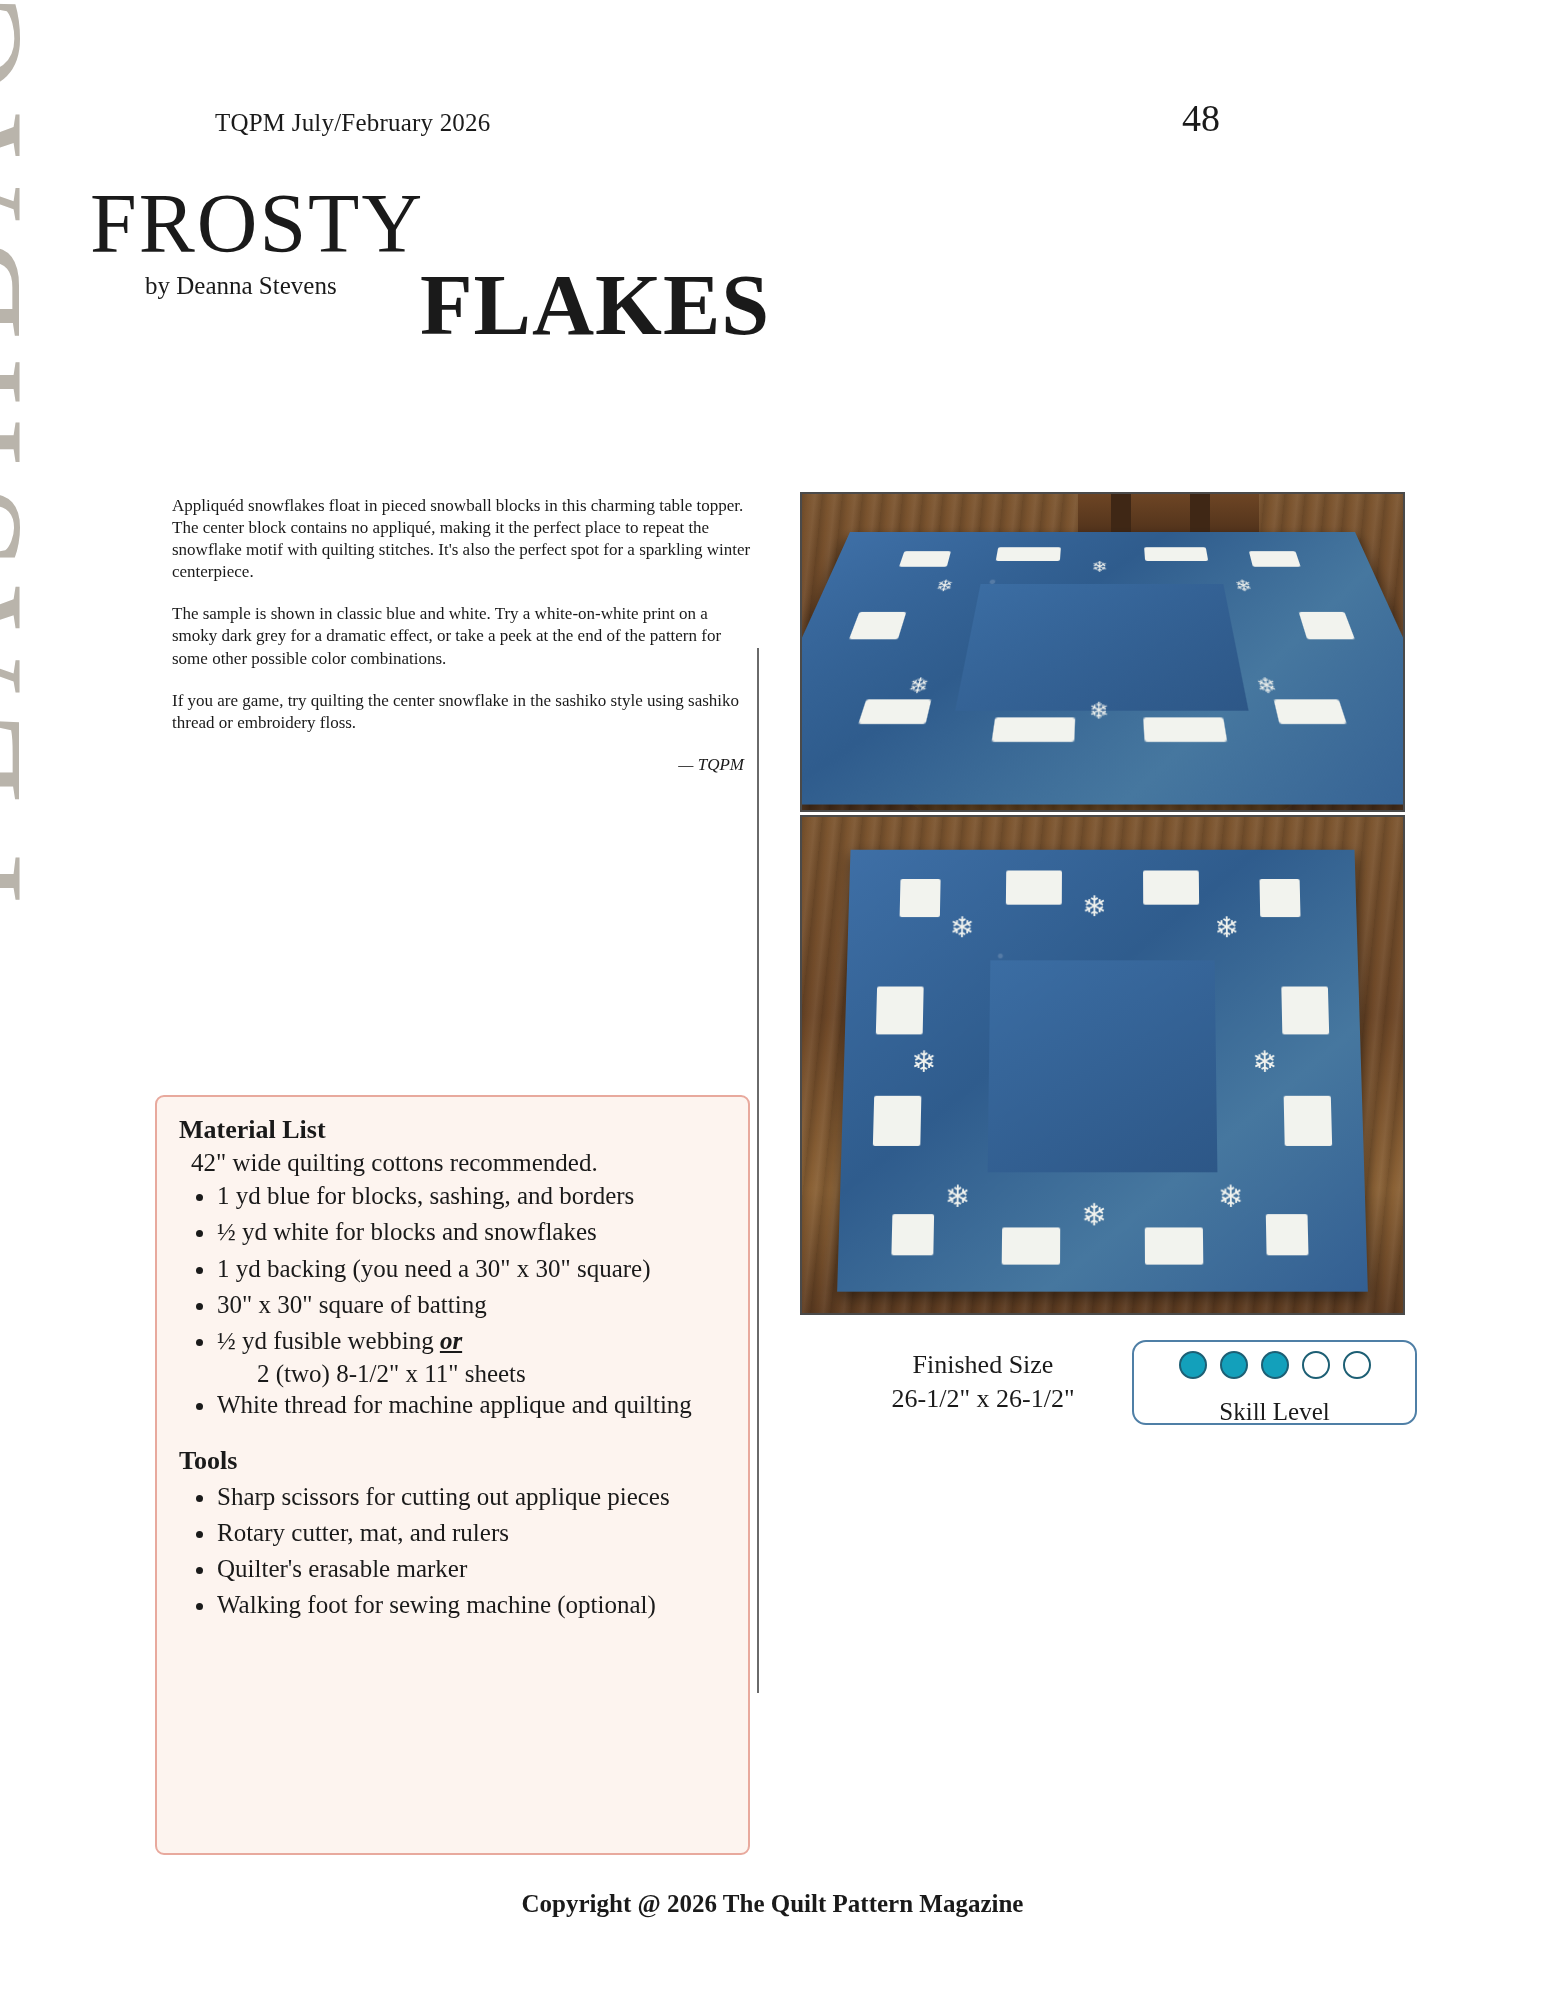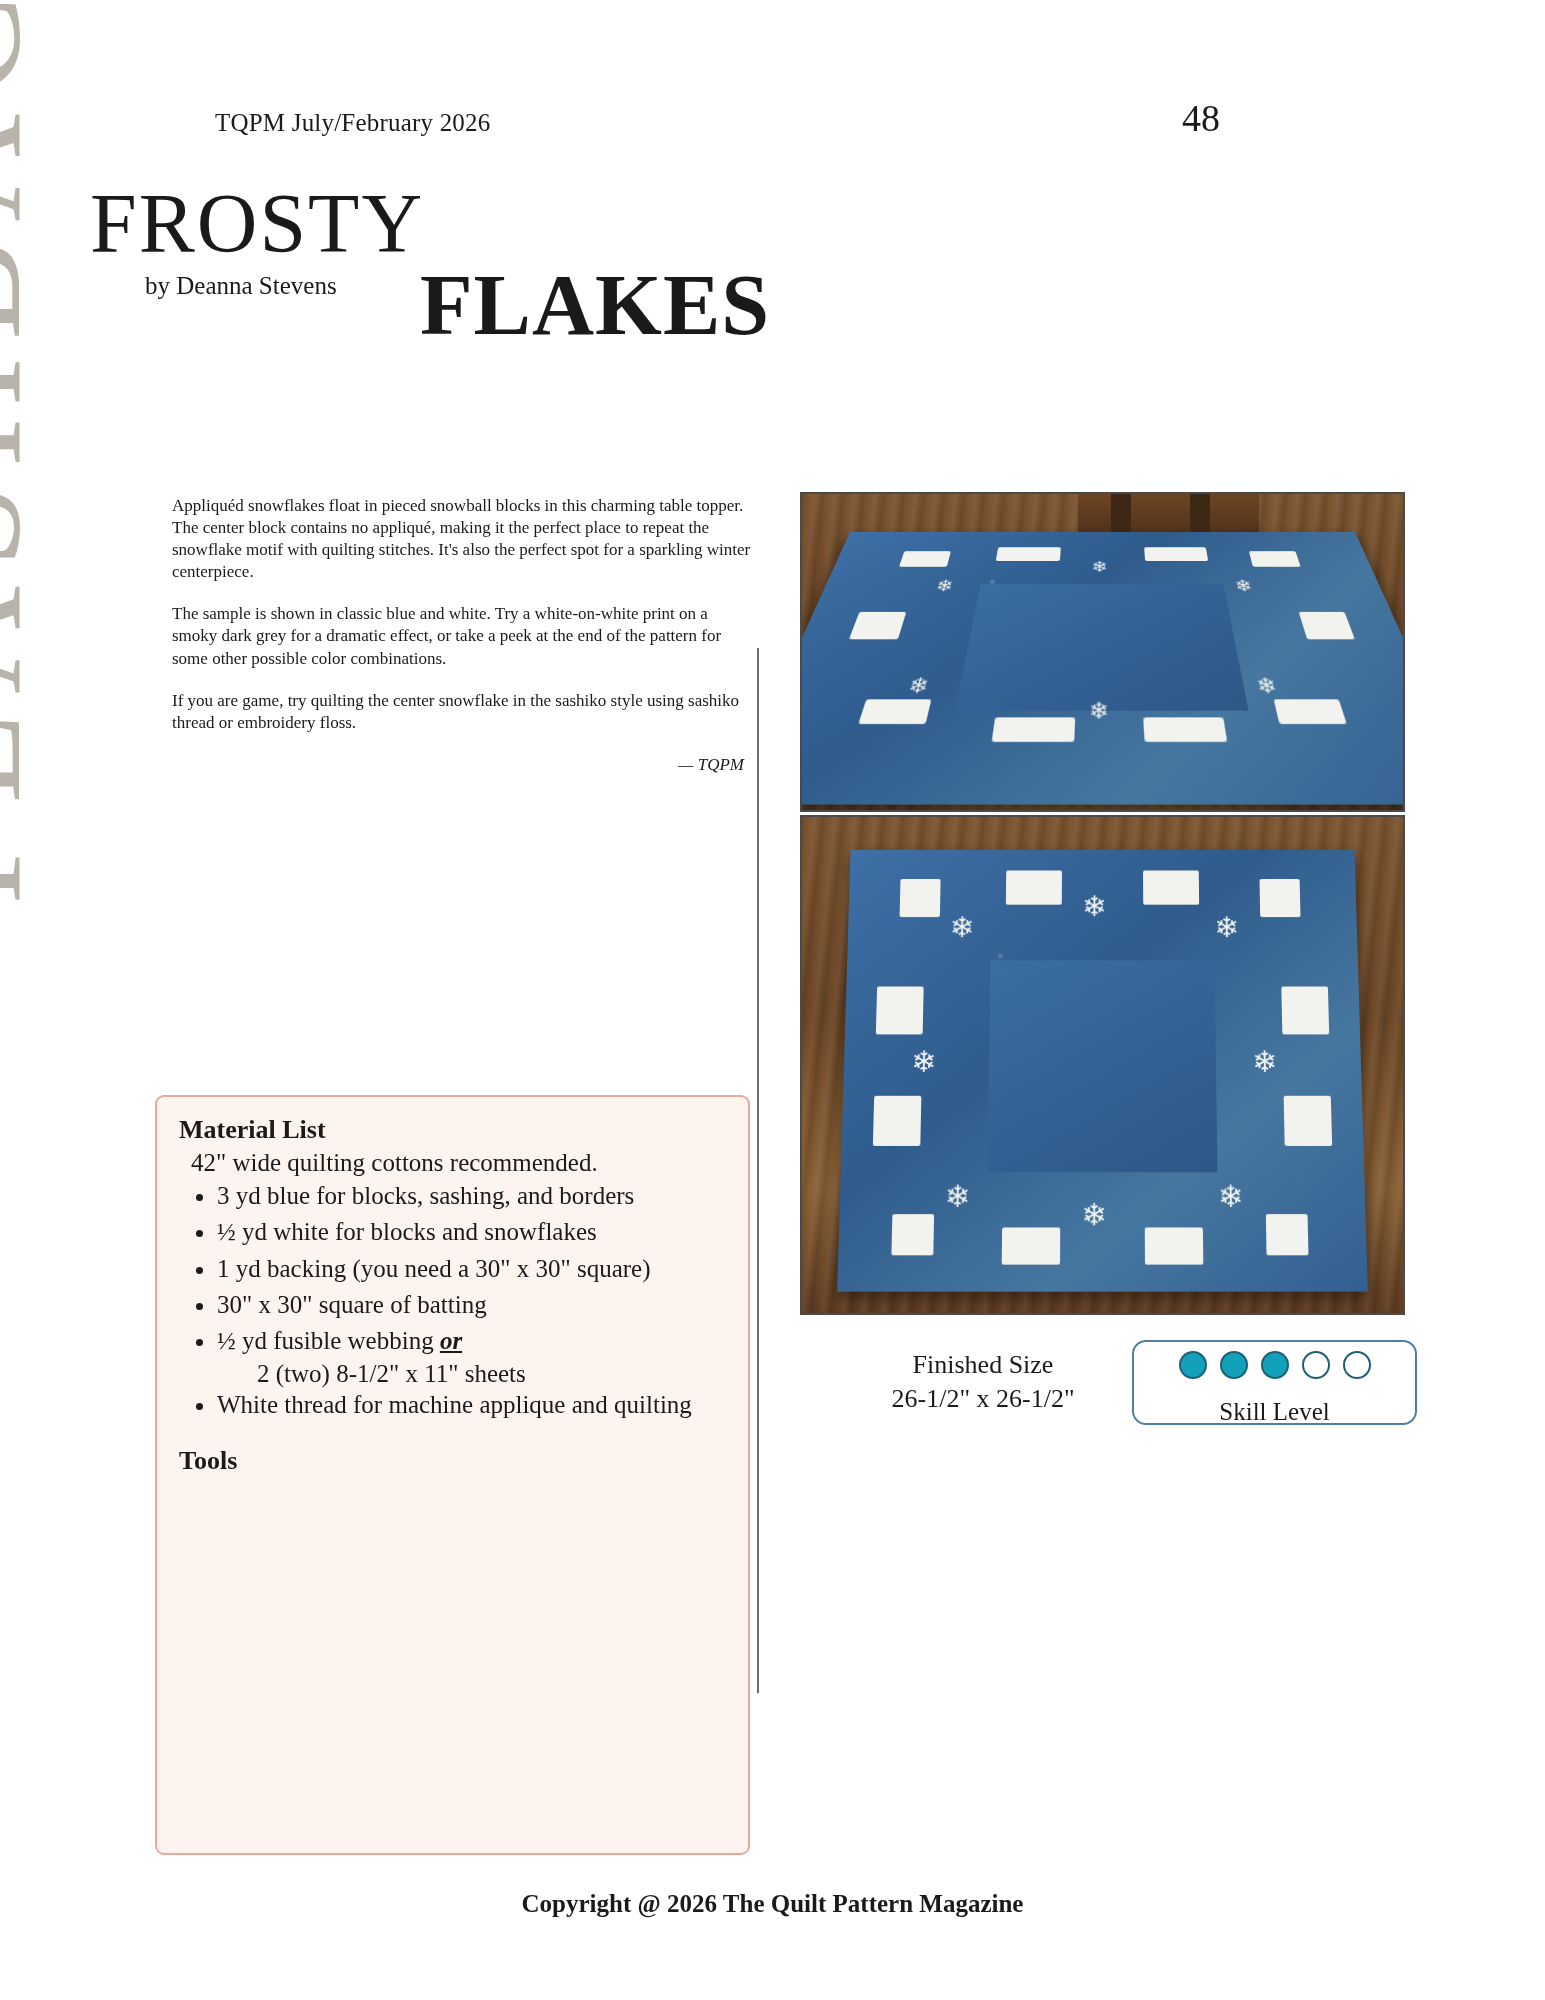--- a/index.html
+++ b/index.html
@@ -331,32 +331,38 @@
   <p>The sample is shown in classic blue and white. Try a white-on-white print on a smoky dark grey for a dramatic effect, or take a peek at the end of the pattern for some other possible color combinations.</p>
   <p>If you are game, try quilting the center snowflake in the sashiko style using sashiko thread or embroidery floss.</p>
   <div class="credit">— TQPM</div>
 </div>
 <div class="rule-vert"></div>
 
 <div class="matbox">
   <h3>Material List</h3>
   <div class="sub">42" wide quilting cottons recommended.</div>
   <ul>
-    <li>3 yd blue for blocks, sashing, and borders</li>
+    <li>1 yd blue for blocks, sashing, and borders</li>
     <li>½ yd white for blocks and snowflakes</li>
     <li>1 yd backing (you need a 30" x 30" square)</li>
     <li>30" x 30" square of batting</li>
     <li><span>½ yd fusible webbing </span><span class="bold-or">or</span></li>
   </ul>
   <div class="indent-line">2 (two) 8-1/2" x 11" sheets</div>
   <ul>
     <li>White thread for machine applique and quilting</li>
   </ul>
 
   <h3 class="tools">Tools</h3>
+  <ul>
+    <li>Sharp scissors for cutting out applique pieces</li>
+    <li>Rotary cutter, mat, and rulers</li>
+    <li>Quilter's erasable marker</li>
+    <li>Walking foot for sewing machine (optional)</li>
+  </ul>
 </div>
 
 <div class="photo-top">
   <div class="wood"></div>
   <div class="chair"></div>
   <div class="table-round"></div>
   <div class="quilt quilt-top">
     <div class="qbg"></div>
     <div class="qcenter"></div>
     <div class="wsq" style="left:12%;top:10%;width:9%;height:8%;"></div>

